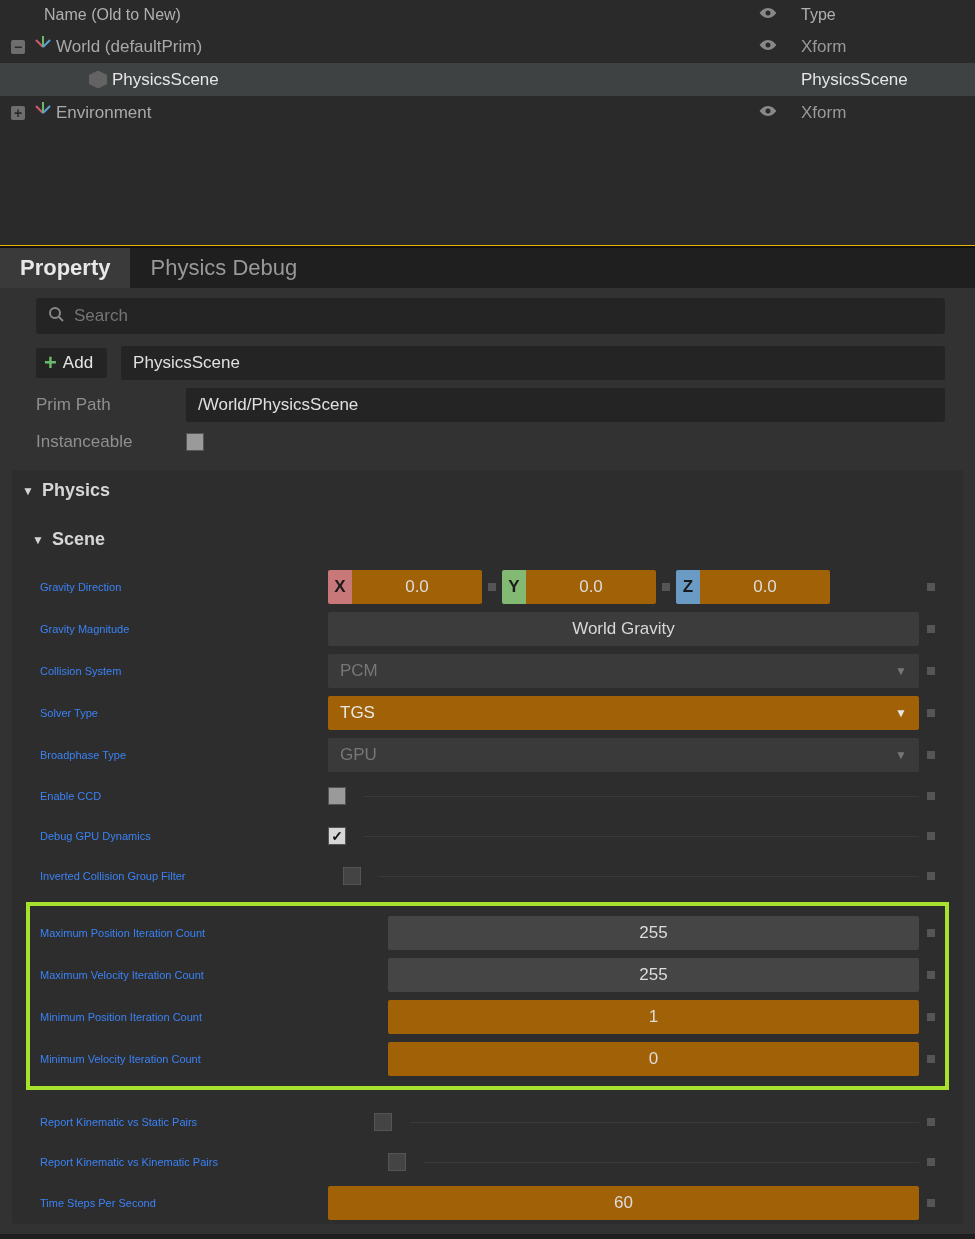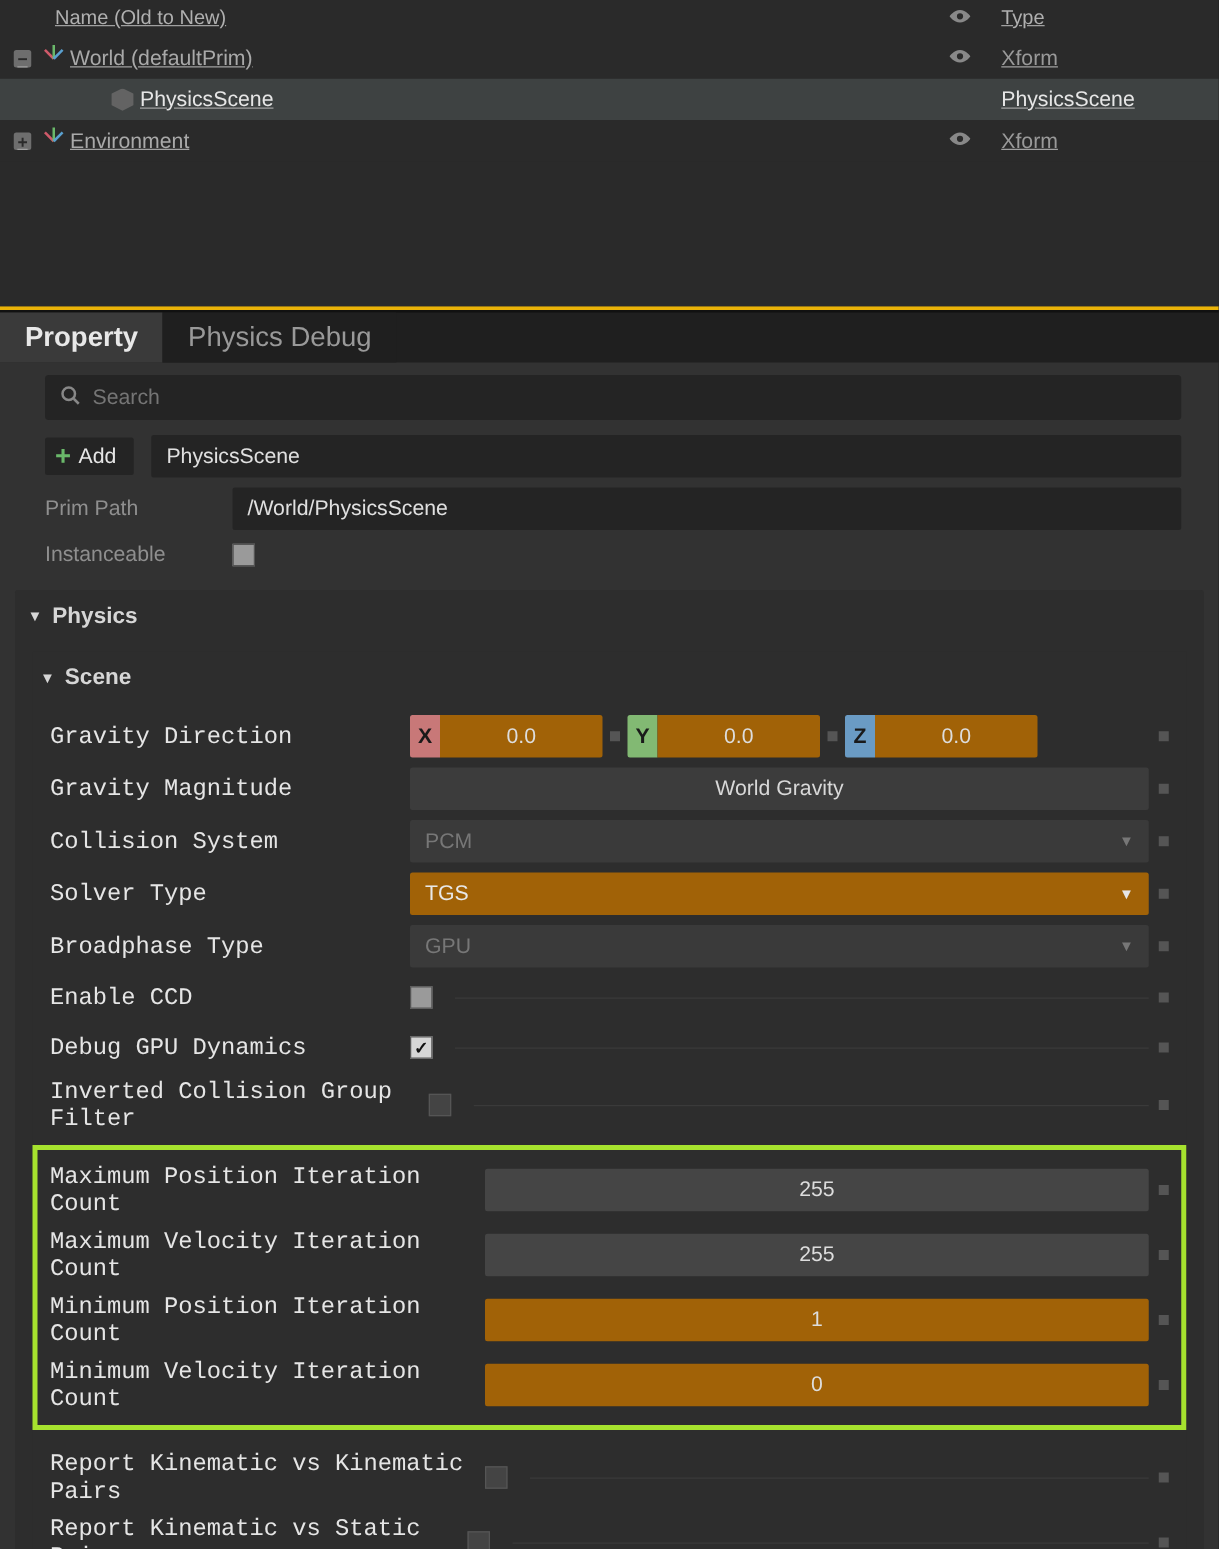--- a/index.html
+++ b/index.html
@@ -1,19 +1,19 @@
 <!DOCTYPE html>
 <html><head>
 <meta charset="utf-8">
 <style>
   * { box-sizing: border-box; margin: 0; padding: 0; font-family: -apple-system, BlinkMacSystemFont, "Segoe UI", Arial, sans-serif; }
   body { background: #1f1f1f; color: #a0a0a0; font-size: 17px; width: 975px; }
 
   
-  .outliner { background: #2a2a2a; border-bottom: 3px solid #eab308; text-decoration: underline; }
+  .outliner { background: #2a2a2a; border-bottom: 1px solid #eab308; }
   .outliner-header { display: flex; align-items: center; height: 30px; padding: 0 8px; font-size: 16px; }
   .outliner-header .name { flex: 1; padding-left: 36px; color: #b0b0b0; }
   .outliner-header .eye-col { width: 50px; text-align: center; }
   .outliner-header .type { width: 174px; padding-left: 8px; color: #b0b0b0; }
 
   .tree { background: #2a2a2a; }
   .tree-row { display: flex; align-items: center; height: 33px; padding: 0 8px; }
   .tree-row.selected { background: #3e4242; }
   .tree-row .toggle { width: 20px; text-align: center; color: #b0b0b0; cursor: pointer; display:flex; align-items:center; justify-content:center; }
   .tree-row .toggle-box { width:14px; height:14px; background:#6e6e6e; border-radius:2px; display:flex; align-items:center; justify-content:center; font-size:14px; font-weight:bold; color:#2a2a2a; line-height:1; }
@@ -60,21 +60,21 @@
 
   
   .section { margin:10px 12px 0 12px; background:#2d2d2d; border-radius:2px; }
   .sec-head { display:flex; align-items:center; gap:8px; padding:10px 10px; color:#d6d6d6; font-weight:600; font-size:18px; cursor:pointer;}
   .sec-head .tri { font-size:12px; }
   .sub-section { margin:8px 14px 0 14px; background:#2d2d2d; }
 
   .prop-area { padding:6px 14px 0 14px; }
 
   .prop-row { display:flex; align-items:center; min-height:40px; gap:8px; padding:4px 0; }
-  .prop-row .p-label { width:280px; color:#e5e5e5; font-size:19px; flex-shrink:0; padding-right:6px;font-family:Liberation Mono, monospace; }
+  .prop-row .p-label { width:280px; color:#3b82f6; font-size:11px; flex-shrink:0; padding-right:6px; }
   .prop-row .p-body { flex:1; display:flex; align-items:center; gap:8px; }
   .reset-dot { width:8px; height:8px; background:#555; flex-shrink:0; }
   
   .num-input, .text-input, .select-input {
     background:#a16207; color:#ddd; height:34px; border:none; border-radius:2px; text-align:center; font-size:17px; outline:none; width:100%;
   }
   .select-input { text-align:left; padding:0 12px; display:flex; align-items:center; justify-content:space-between; cursor:pointer;}
   .select-input .sel-arrow { color:#e6e6e6; font-size:12px; width:18px; text-align:right;}
   .select-input.disabled { background:#3a3a3a; color:#777;}
   .select-input.disabled .sel-arrow{ color:#777; }
@@ -333,30 +333,30 @@
           <div class="p-body">
               <input class="num-input wide-num" value="0" style="">
             </div>
           <div class="reset-dot"></div>
         </div>
 
       </div>
 
       <div class="prop-area">
         <div class="prop-row chk-row">
+          <div class="p-label" style="width:326px;">Report Kinematic vs Static Pairs</div>
+          <div class="p-body">
+              <div class="checkbox dark"></div>
+              <div class="line-after"></div>
+            </div>
+          <div class="reset-dot"></div>
+        </div>
+
+        <div class="prop-row chk-row">
           <div class="p-label" style="width:340px;">Report Kinematic vs Kinematic Pairs</div>
-          <div class="p-body">
-              <div class="checkbox dark"></div>
-              <div class="line-after"></div>
-            </div>
-          <div class="reset-dot"></div>
-        </div>
-
-        <div class="prop-row chk-row">
-          <div class="p-label" style="width:326px;">Report Kinematic vs Static Pairs</div>
           <div class="p-body">
               <div class="checkbox dark"></div>
               <div class="line-after"></div>
             </div>
           <div class="reset-dot"></div>
         </div>
 
         <div class="prop-row">
           <div class="p-label">Time Steps Per Second</div>
           <div class="p-body">

